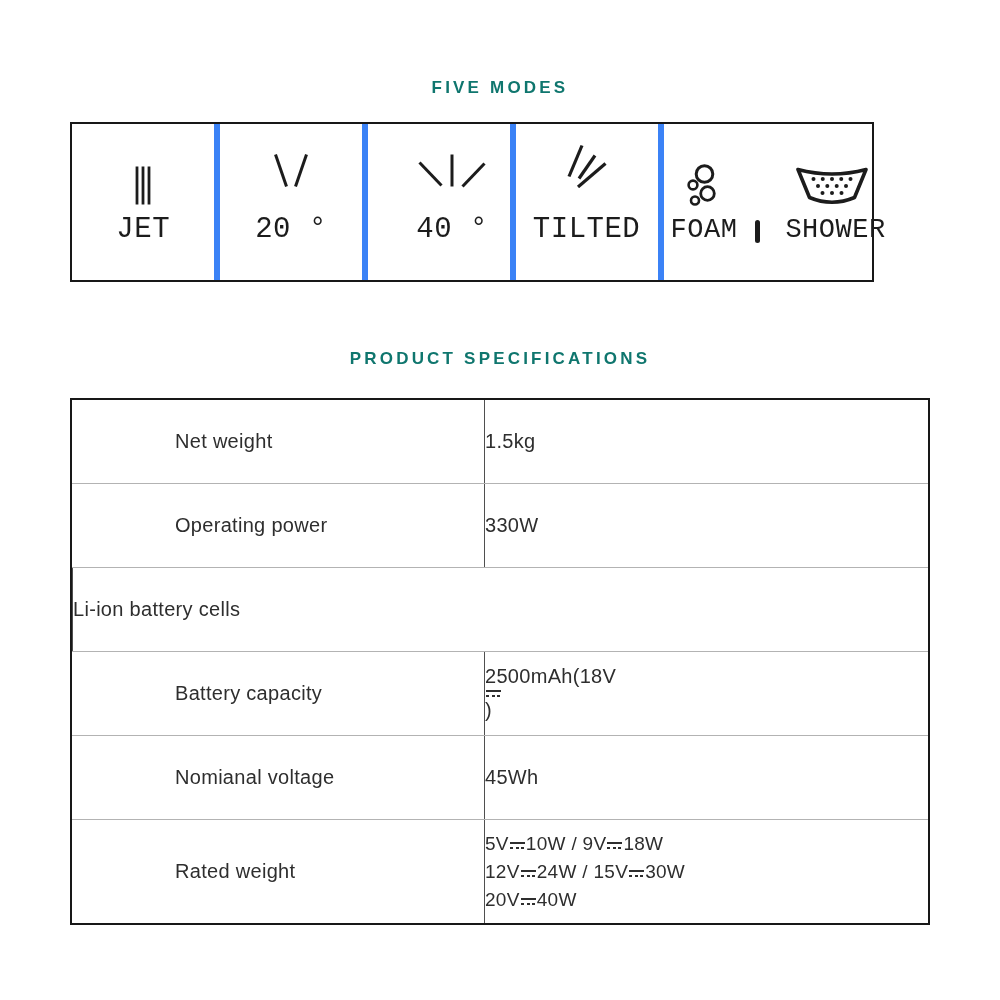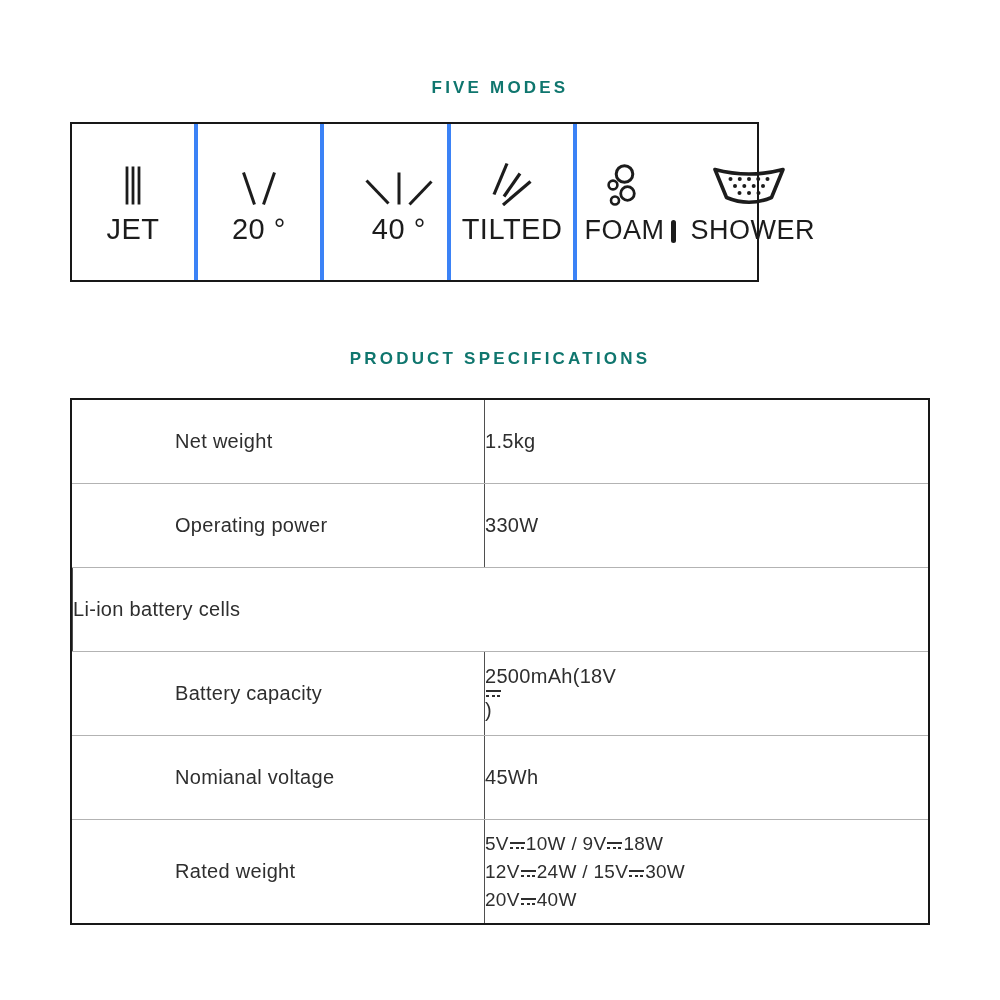--- a/index.html
+++ b/index.html
@@ -10,28 +10,28 @@
   .section-title {
     position:absolute; left:0; width:1000px; text-align:center;
     font-size:17px; font-weight:600; letter-spacing:3.2px; color:#0f766e;
     line-height:20px; margin:0;
   }
   .modes-title { top:78px; }
   .specs-title { top:349px; }
 
   
   .modes-table {
-    position:absolute; left:70px; top:122px; width:689px; height:160px;
-    border:2px solid #181818; box-sizing:border-box; display:flex; background:#fff;
+    position:absolute; left:70px; top:122px; width:804px; height:160px;
+    border:2px solid #181818; box-sizing:border-box; display:flex; background:#fff;font-family:Liberation Mono, monospace;
   }
   .mode-cell {
     display:flex; flex-direction:column; align-items:center; justify-content:flex-end;
     padding-bottom:36px; box-sizing:border-box;
   }
-  .mode-cell + .mode-cell { border-left:4px solid #3b82f6; }
+  .mode-cell + .mode-cell { border-left:6px solid #3b82f6;gap:18px; }
   .cell-jet    { flex:0 0 17.8%; }
   .cell-20     { flex:0 0 18.4%; }
   .cell-40     { flex:0 0 18.5%;padding-left:27px; }
   .cell-tilted { flex:0 0 18.5%; }
   .cell-duo    { flex:1 1 auto; flex-direction:row; align-items:flex-end; justify-content:center; gap:7px; }
   .icon-box { height:48px; display:flex; align-items:flex-end; justify-content:center; margin-bottom:9px; }
   .mode-label { font-size:29px; line-height:1; color:#1c1c1c; letter-spacing:0.5px; white-space:nowrap; }
   .duo-group { display:flex; flex-direction:column; align-items:center; }
   .duo-group .mode-label { font-size:27px;margin-left:7px; }
   .duo-divider { width:5px; height:23px; background:#1c1c1c; border-radius:2.5px; margin-bottom:1px; }

